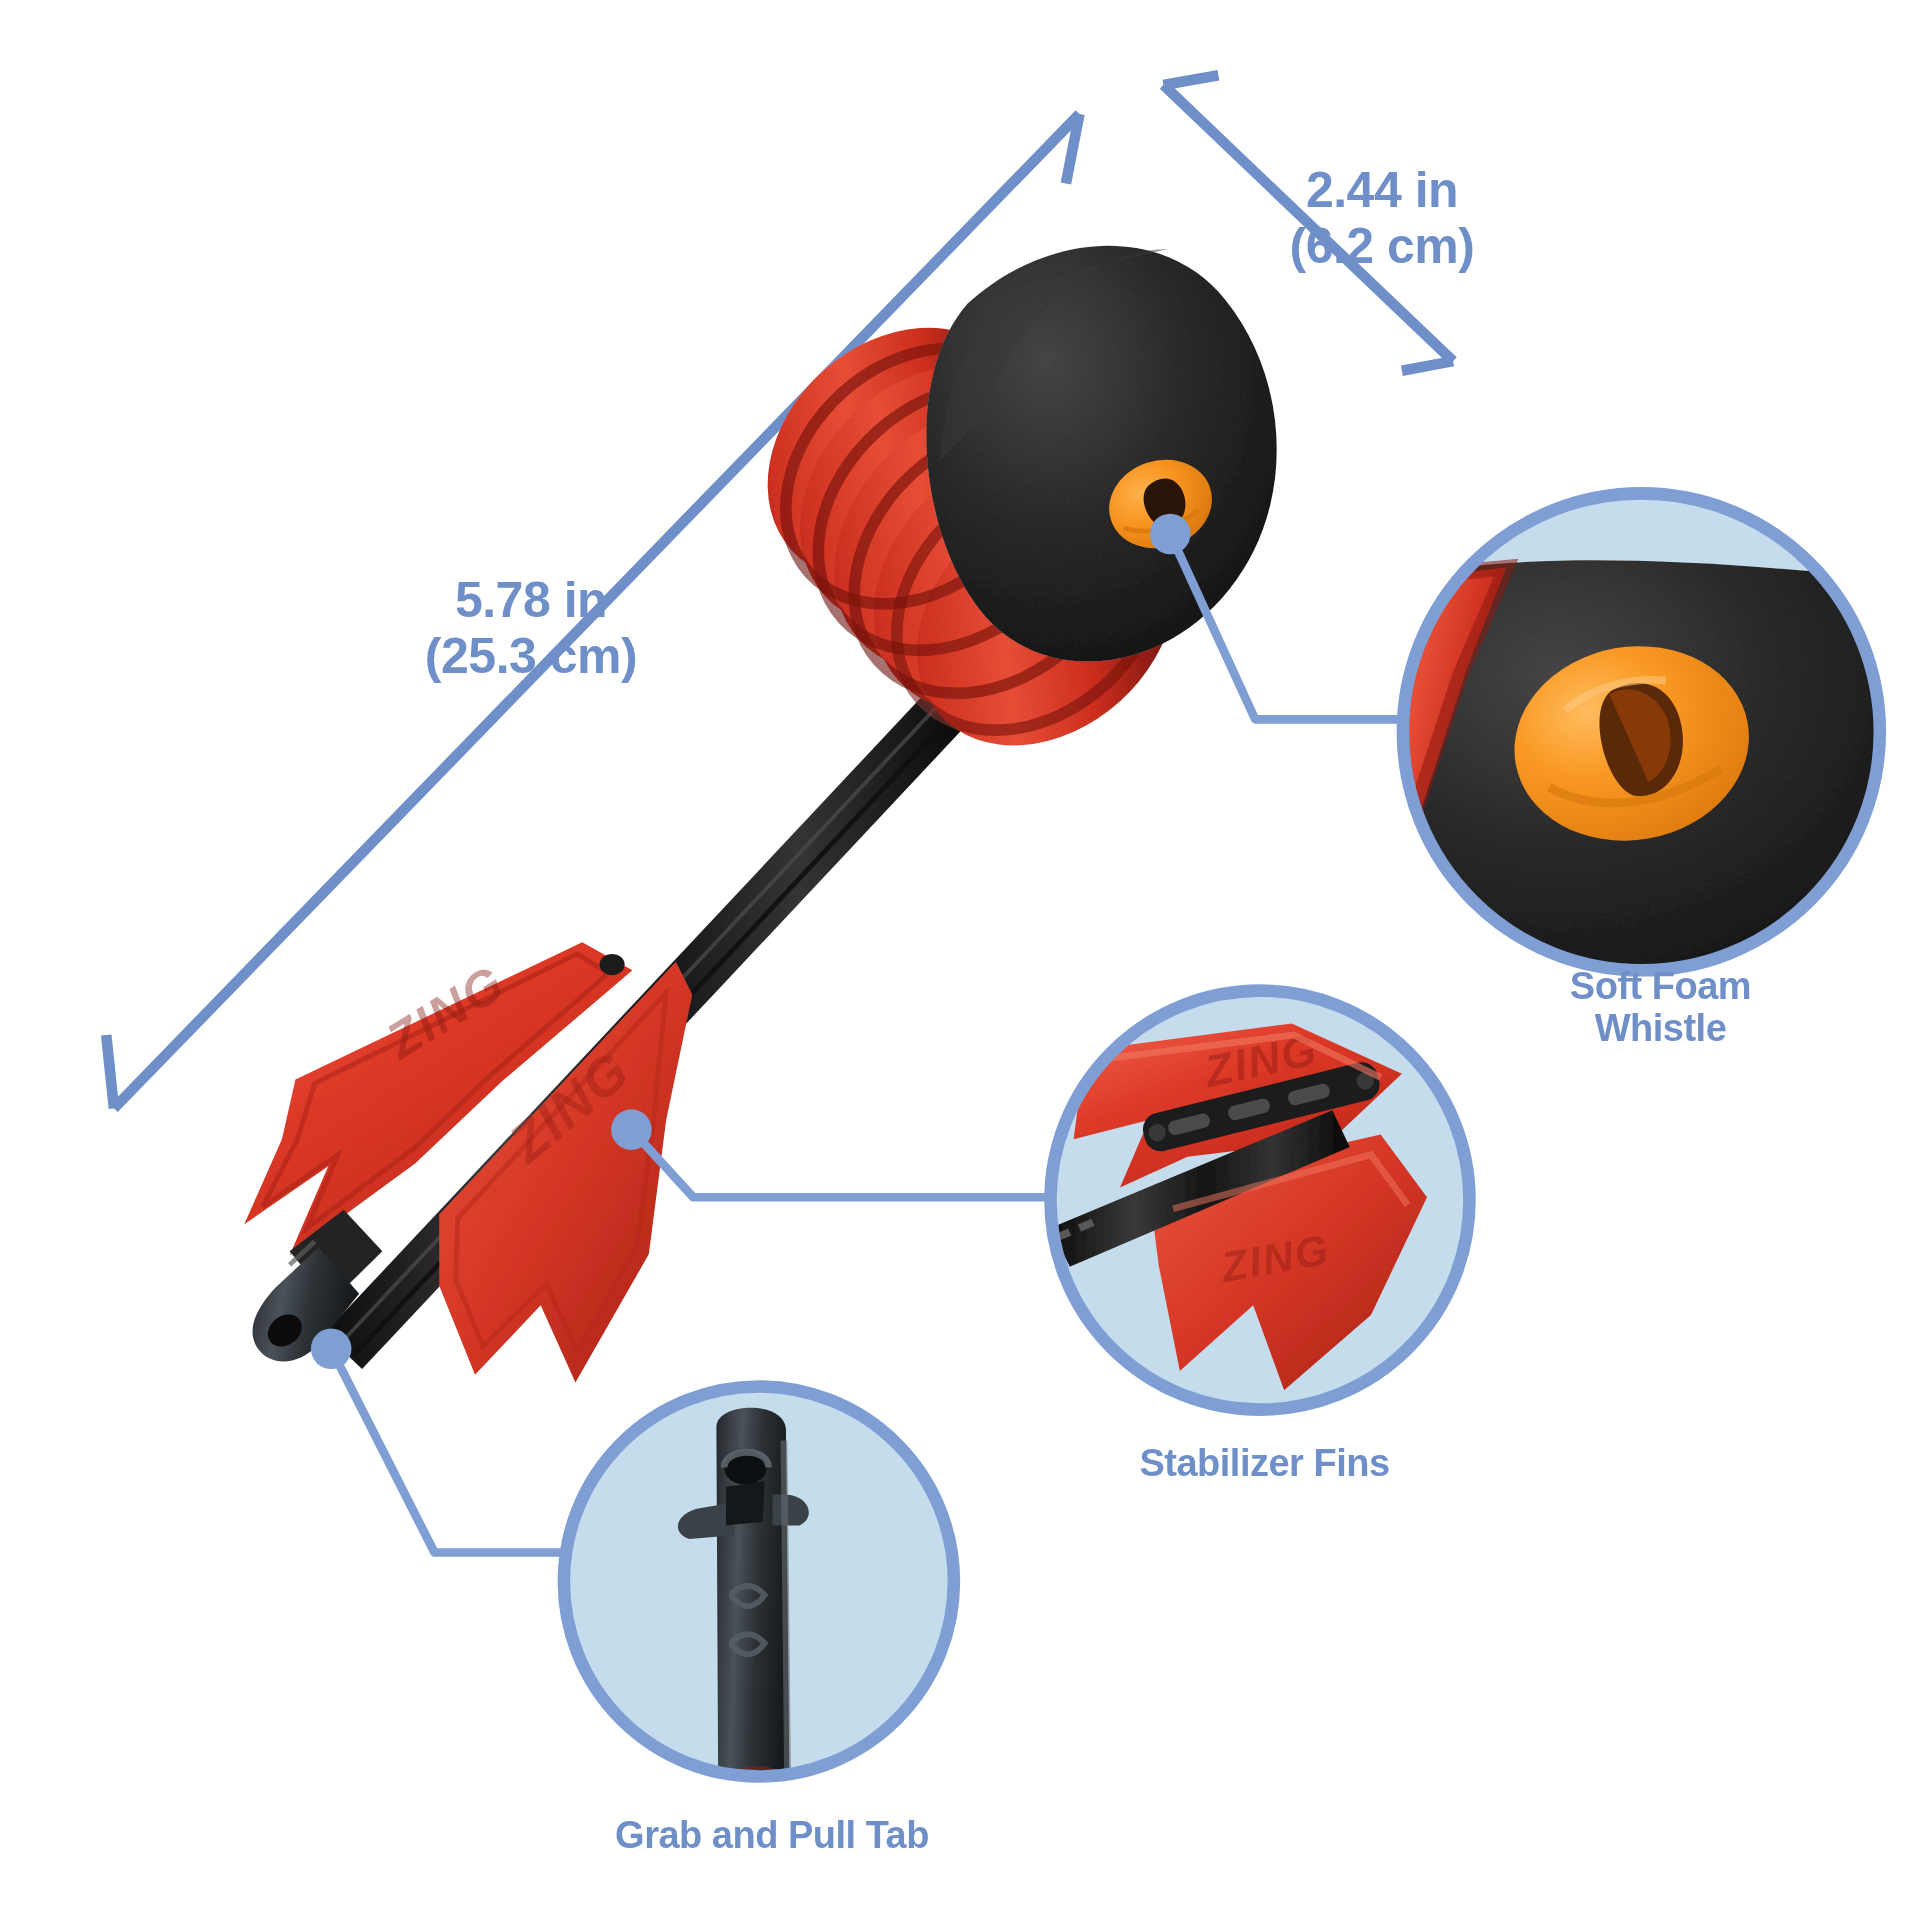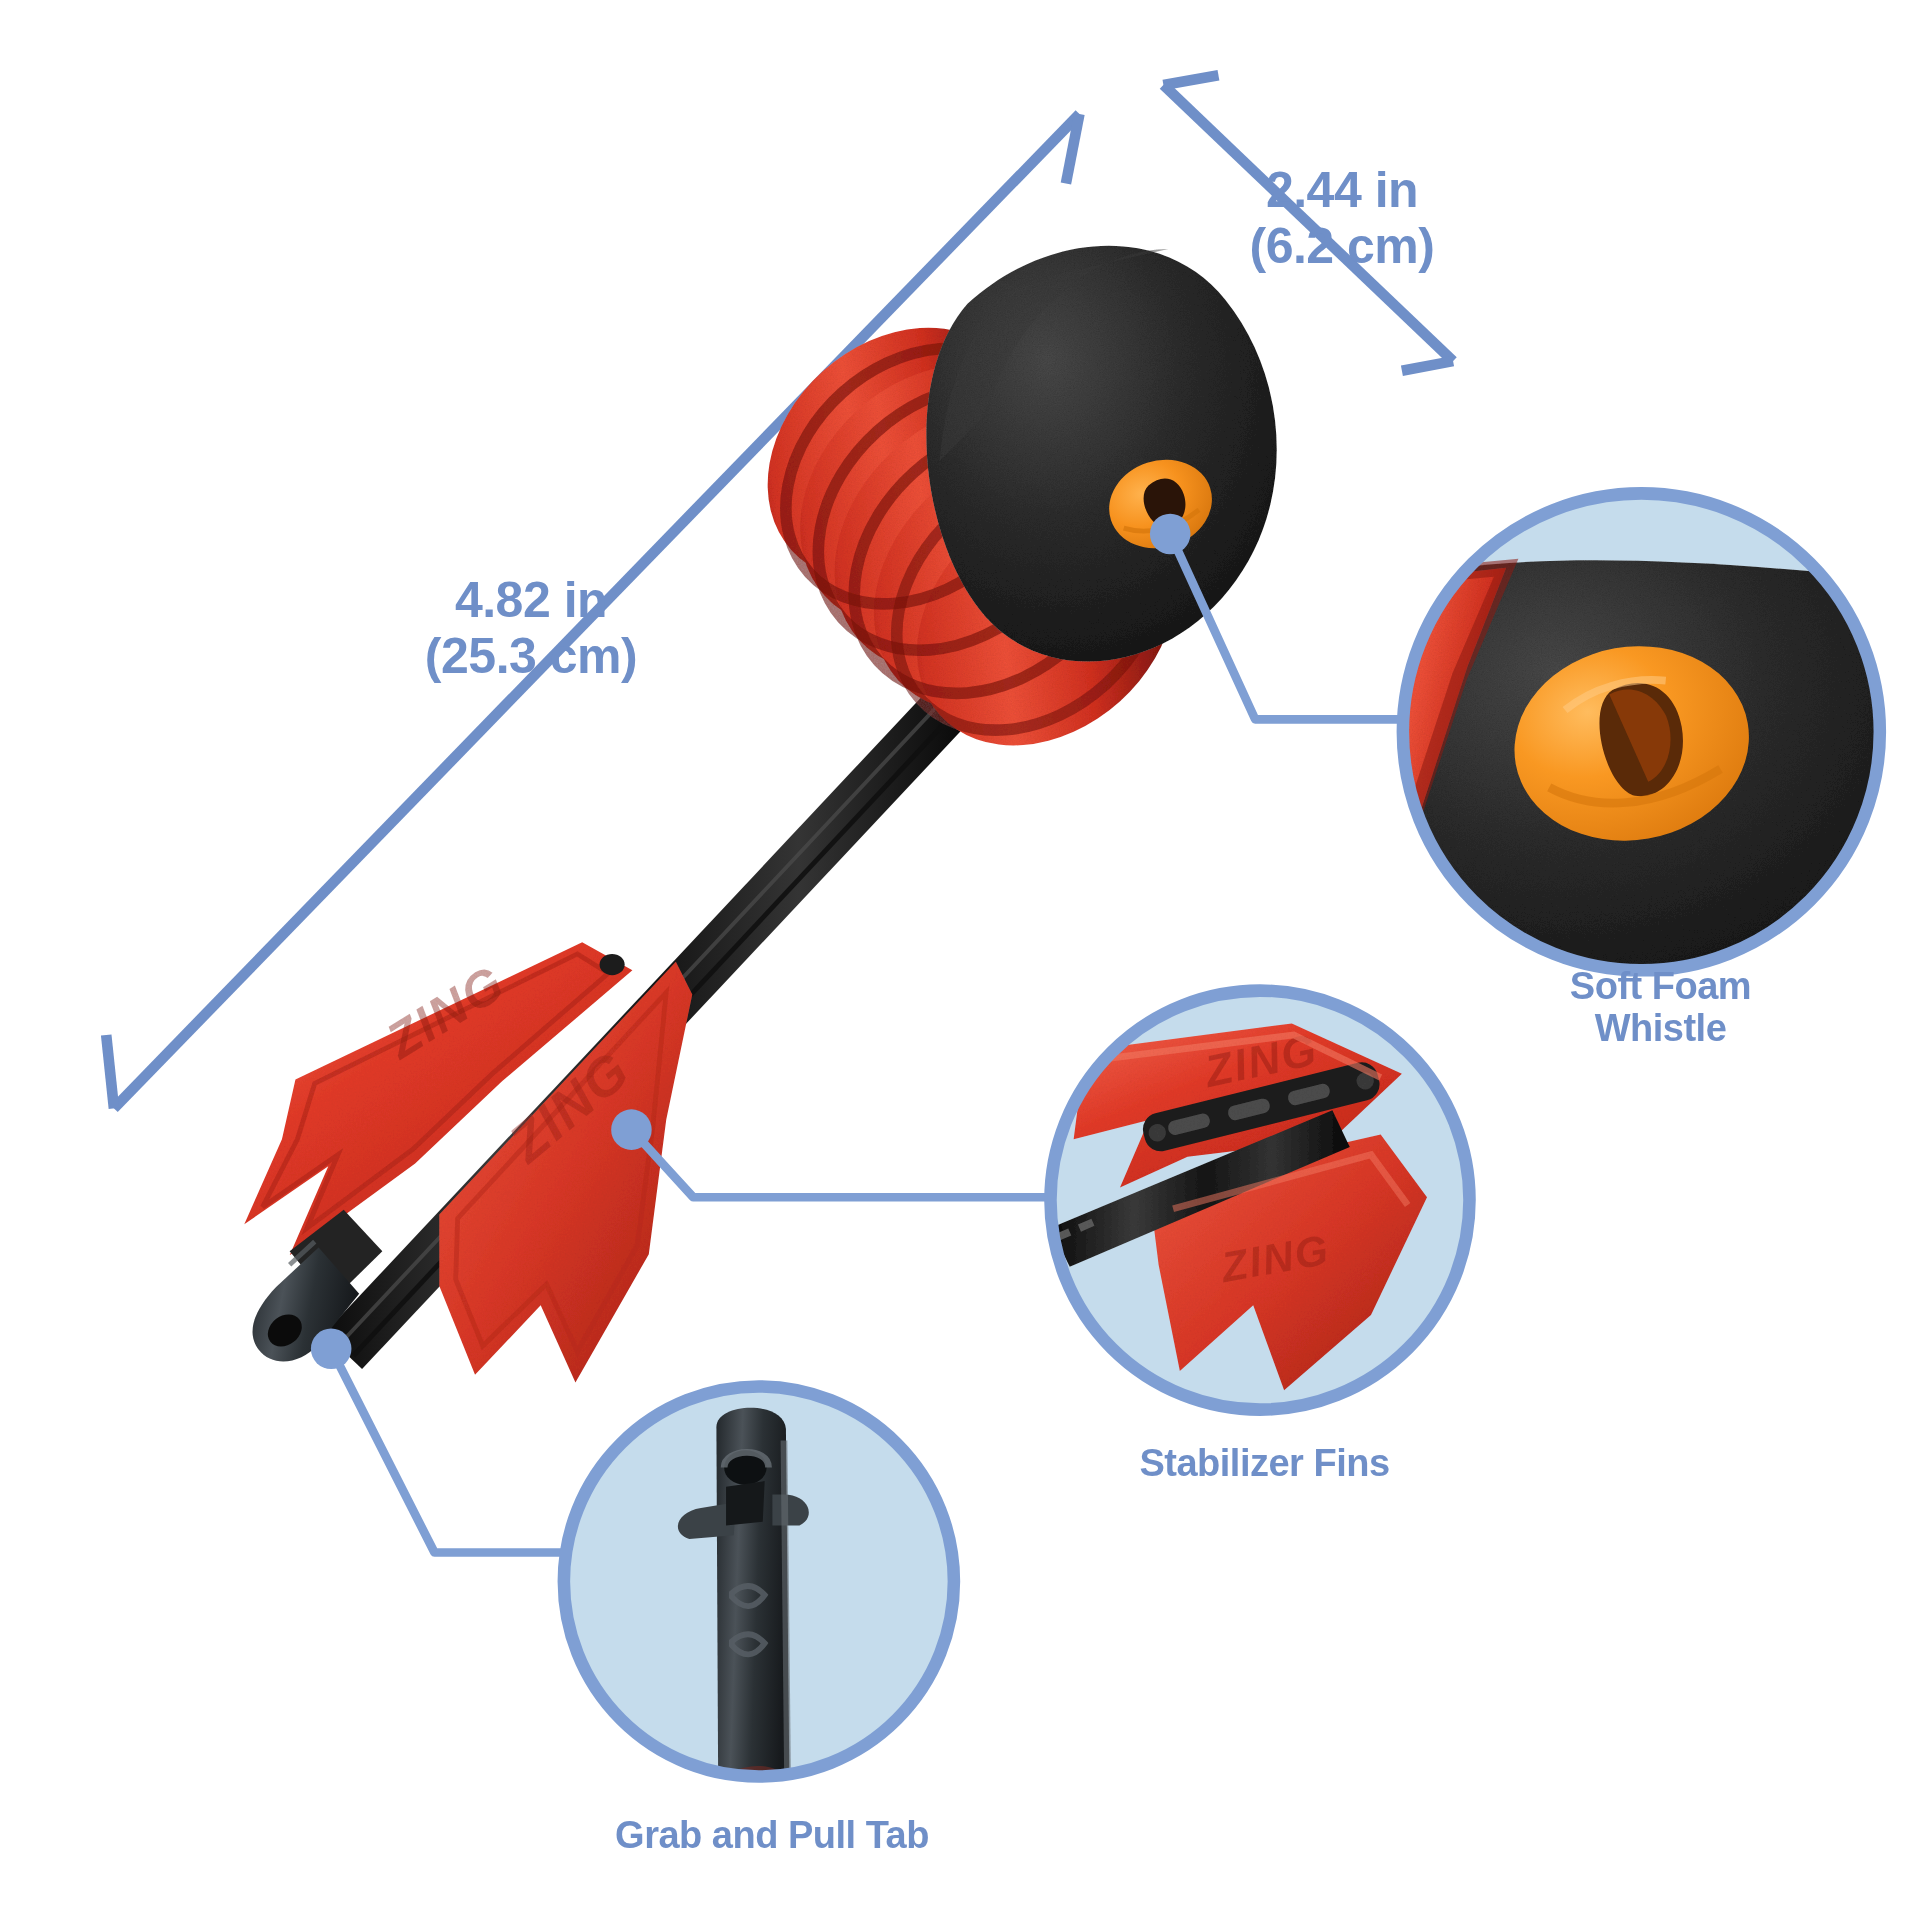--- a/index.html
+++ b/index.html
@@ -41,21 +41,21 @@
     color: #6f8fc8;
     font-weight: bold;
     font-size: 38px;
     line-height: 1.1;
     letter-spacing: -0.5px;
     text-align: center;
     white-space: pre-line;
     font-family: "Liberation Sans", sans-serif;
   }
   #label-length  { left: 386px;  top: 572px;  width: 290px; }
-  #label-width   { left: 1197px; top: 162px;  width: 290px; }
+  #label-width   { left: 1237px; top: 162px;  width: 290px; }
   #label-whistle { left: 1429px; top: 966px; width: 463px; }
   #label-fins    { left: 1023px; top: 1443px; width: 483px; }
   #label-tab     { left: 463px;  top: 1815px; width: 618px; }
 </style>
 </head>
 <body>
 
 <div id="stage">
 
   <svg id="artboard" viewBox="0 0 2000 2000">
@@ -372,21 +372,21 @@
         </g>
 
         <path d="M 812 1492 L 816 1870" stroke="#656c72" stroke-width="7" opacity="0.6" fill="none"></path>
 
         <path d="M 756 1836 C 780 1824 806 1828 820 1844 L 820 1880 L 756 1880 Z" fill="#7b2a22" opacity="0.55"></path>
       </g>
       <circle cx="786" cy="1638" r="202" fill="none" stroke="#7f9fd4" stroke-width="13"></circle>
     </g>
   </svg>
 
-  <div id="label-length" class="dim-label">4.82 in
+  <div id="label-length" class="dim-label">5.78 in
 (25.3 cm)</div>
 
   <div id="label-width" class="dim-label">2.44 in
 (6.2 cm)</div>
 
   <div id="label-whistle" class="callout-label">Soft Foam
 Whistle</div>
 
   <div id="label-tab" class="callout-label">Grab and Pull Tab</div>
 

